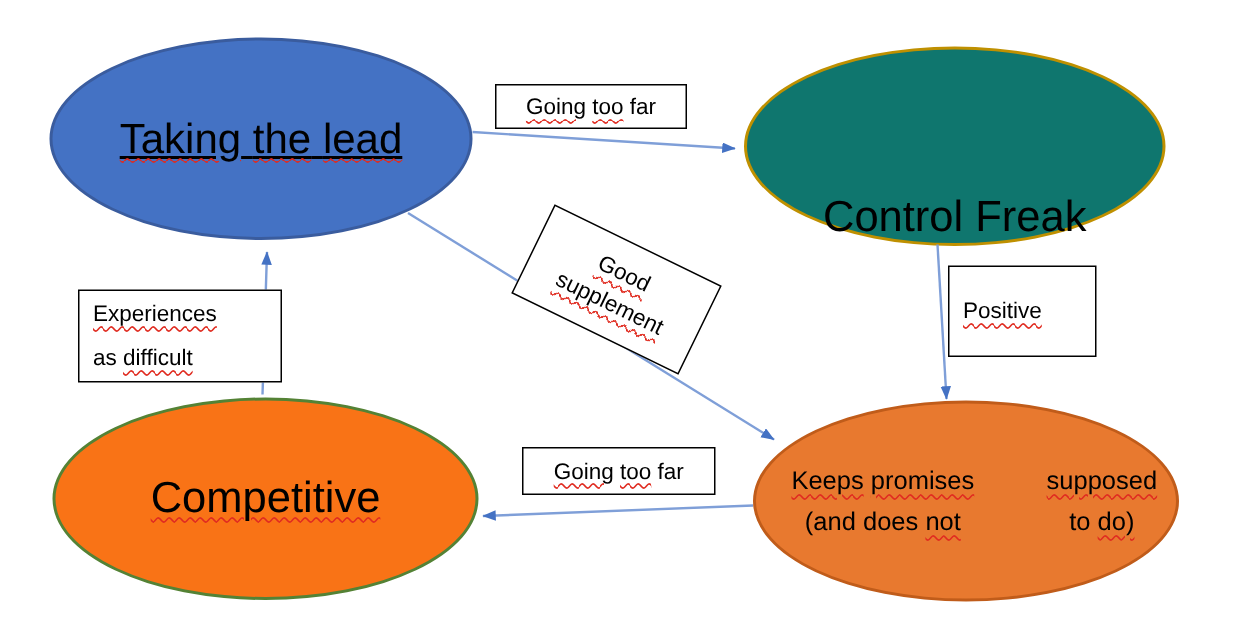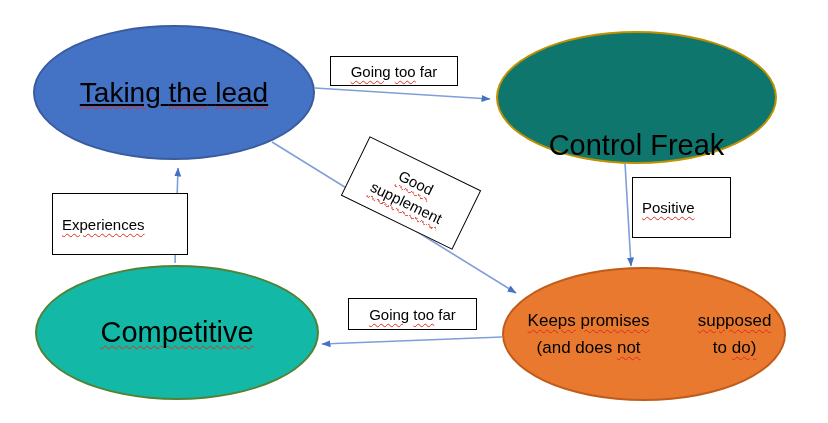--- a/index.html
+++ b/index.html
@@ -46,21 +46,21 @@
 <div class="stage">
 
   <div class="node" id="node-taking-lead" style="background-color: rgb(68, 114, 196); border-color: rgb(58, 92, 158);">
       <div><span class="sq">Taking</span><span> </span><span class="sq">the</span><span> </span><span class="sq">lead</span></div>
     </div>
 
   <div class="node" id="node-control-freak" style="background-color: #0f766e; border-color: rgb(191, 144, 0); align-items: flex-end;">
       <div><span>Control Freak</span></div>
     </div>
 
-  <div class="node" id="node-competitive" style="background-color: #14b8a6; border-color: rgb(84, 130, 53);">
+  <div class="node" id="node-competitive" style="background-color: #f97316; border-color: rgb(84, 130, 53);">
       <div><span class="sq">Competitive</span></div>
     </div>
 
   <div class="node" id="node-keeps-promises" style="background-color: rgb(232, 121, 47); border-color: rgb(192, 92, 26);">
       <div><span class="sq">Keeps</span><span> </span><span class="sq">promises</span><span> (and does </span><span class="sq">not</span></div>
       <div><span class="sq">supposed</span><span> to </span><span class="sq">do)</span></div>
     </div>
 
   <svg class="edges" width="828" height="423" viewBox="0 0 828 423">
     <defs>
@@ -87,15 +87,16 @@
       <div><span class="sq">Good</span></div>
       <div><span class="sq">supplement</span></div>
     </div>
 
   <div class="label-box centered" id="lbl-going-bottom">
       <div><span class="sq">Going</span><span> </span><span class="sq">too</span><span> far</span></div>
     </div>
 
   <div class="label-box left-aligned" id="lbl-experiences">
       <div><span class="sq">Experiences</span></div>
+      <div><span>as </span><span class="sq">difficult</span></div>
     </div>
 
 </div>
 
 </body></html>

